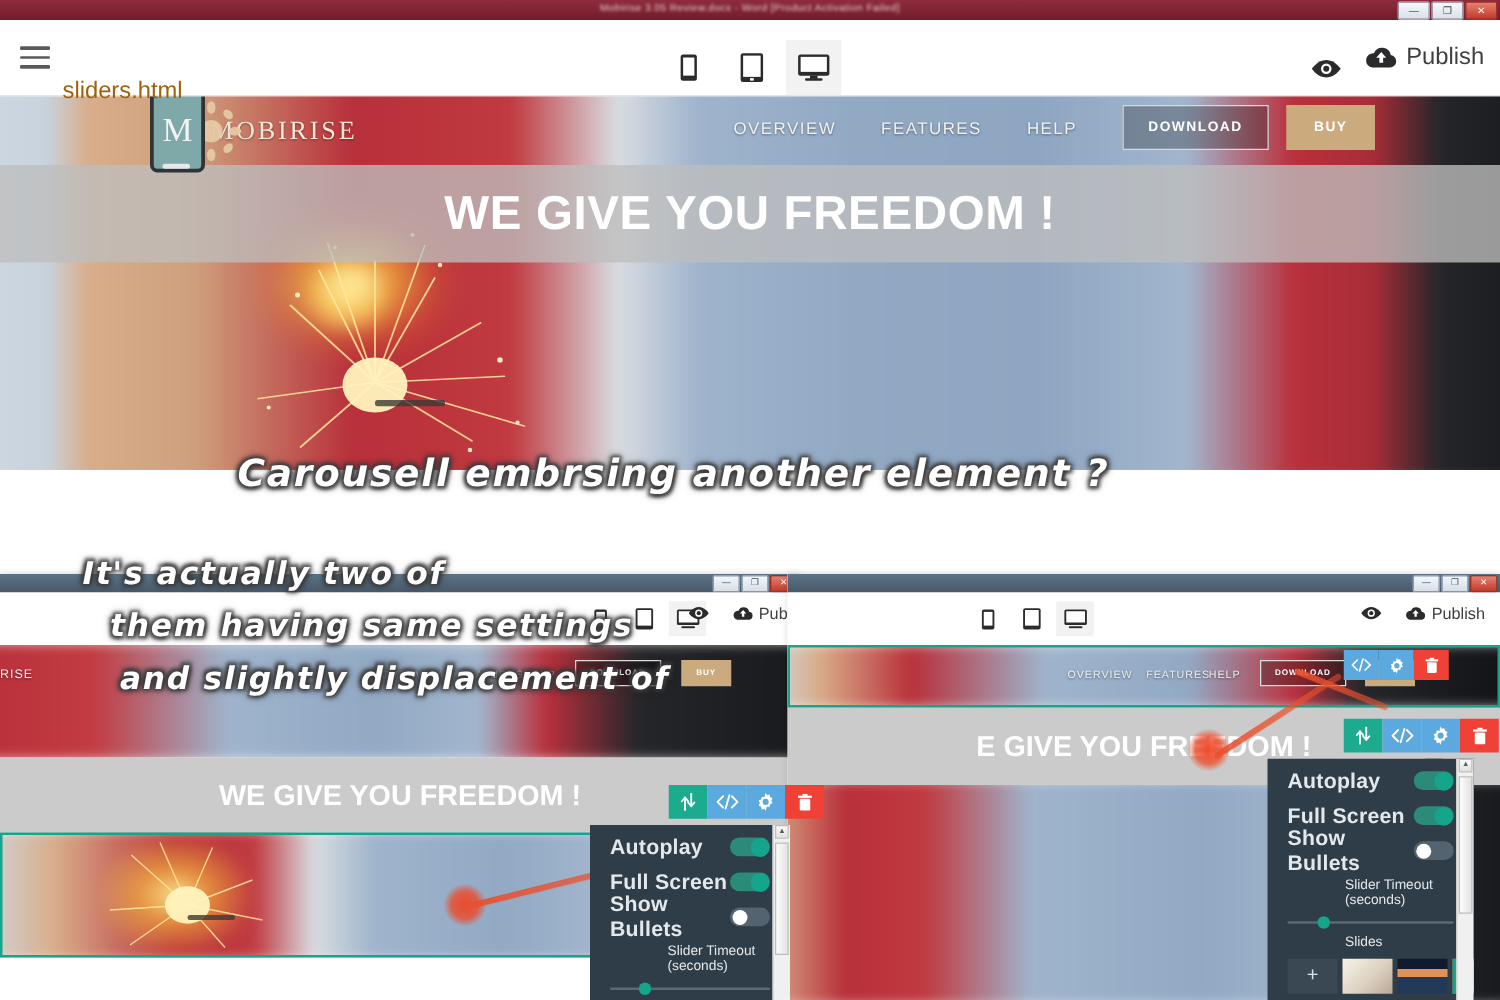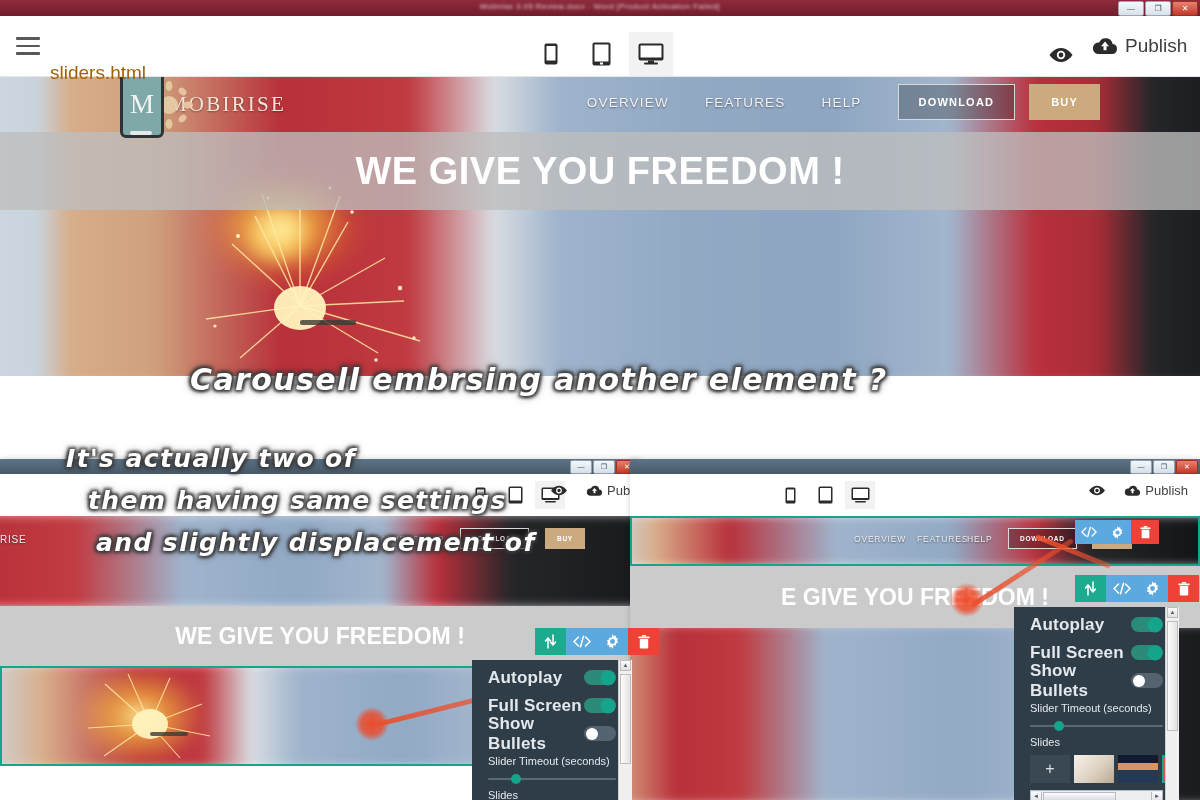--- a/index.html
+++ b/index.html
@@ -138,21 +138,21 @@
   .settings:before{content:"";position:absolute;top:-7px;right:24px;width:0;height:0;
     border-left:8px solid transparent;border-right:8px solid transparent;border-bottom:8px solid #2f3d48;}
   .settings .row{display:flex;align-items:center;justify-content:space-between;padding:0 16px;height:21px;margin-top:7px;}
   .settings .row .lab{font-size:17px;color:#e3e8ec;letter-spacing:.2px;font-weight:bold;}
   .tgl{width:32px;height:15px;border-radius:8px;position:relative;flex:none;}
   .tgl.on{background:#2b8a78;}
   .tgl.off{background:#53636f;}
   .tgl .knb{position:absolute;top:1.5px;width:12px;height:12px;border-radius:50%;background:#fff;}
   .tgl.on .knb{right:2px;background:#14a58c;box-shadow:0 0 0 1.5px #14a58c;}
   .tgl.off .knb{left:2px;}
-  .settings .sublab{font-size:11px;color:#e3e8ec;padding:0 16px;margin-top:11px;}
+  .settings .sublab{font-size:11px;color:#e3e8ec;padding:0 16px;margin-top:11px;margin-left:46px;}
   .slider-wrap{padding:0 16px;margin-top:11px;}
   .slider-track{height:2px;background:#5a6974;position:relative;border-radius:2px;}
   .slider-track .knob{position:absolute;top:-4px;width:10px;height:10px;border-radius:50%;background:#14a58c;}
   .slides-row{display:flex;gap:4px;padding:0 16px;margin-top:7px;}
   .slide-thumb{width:40px;height:28px;overflow:hidden;flex:none;position:relative;}
   .slide-thumb.sel{outline:2px solid #14a58c;outline-offset:-2px;}
   .slide-add{width:40px;height:28px;background:#3a4853;display:flex;align-items:center;justify-content:center;
     color:#dbe2e7;font-size:16px;flex:none;}
   .hscroll{margin:7px 16px 0;height:11px;background:#edeef0;border:1px solid #b7bcc2;display:flex;align-items:center;position:relative;}
   .hscroll .ar{width:10px;height:9px;background:linear-gradient(to bottom,#fafbfc,#dfe3e7);border-right:1px solid #b7bcc2;

